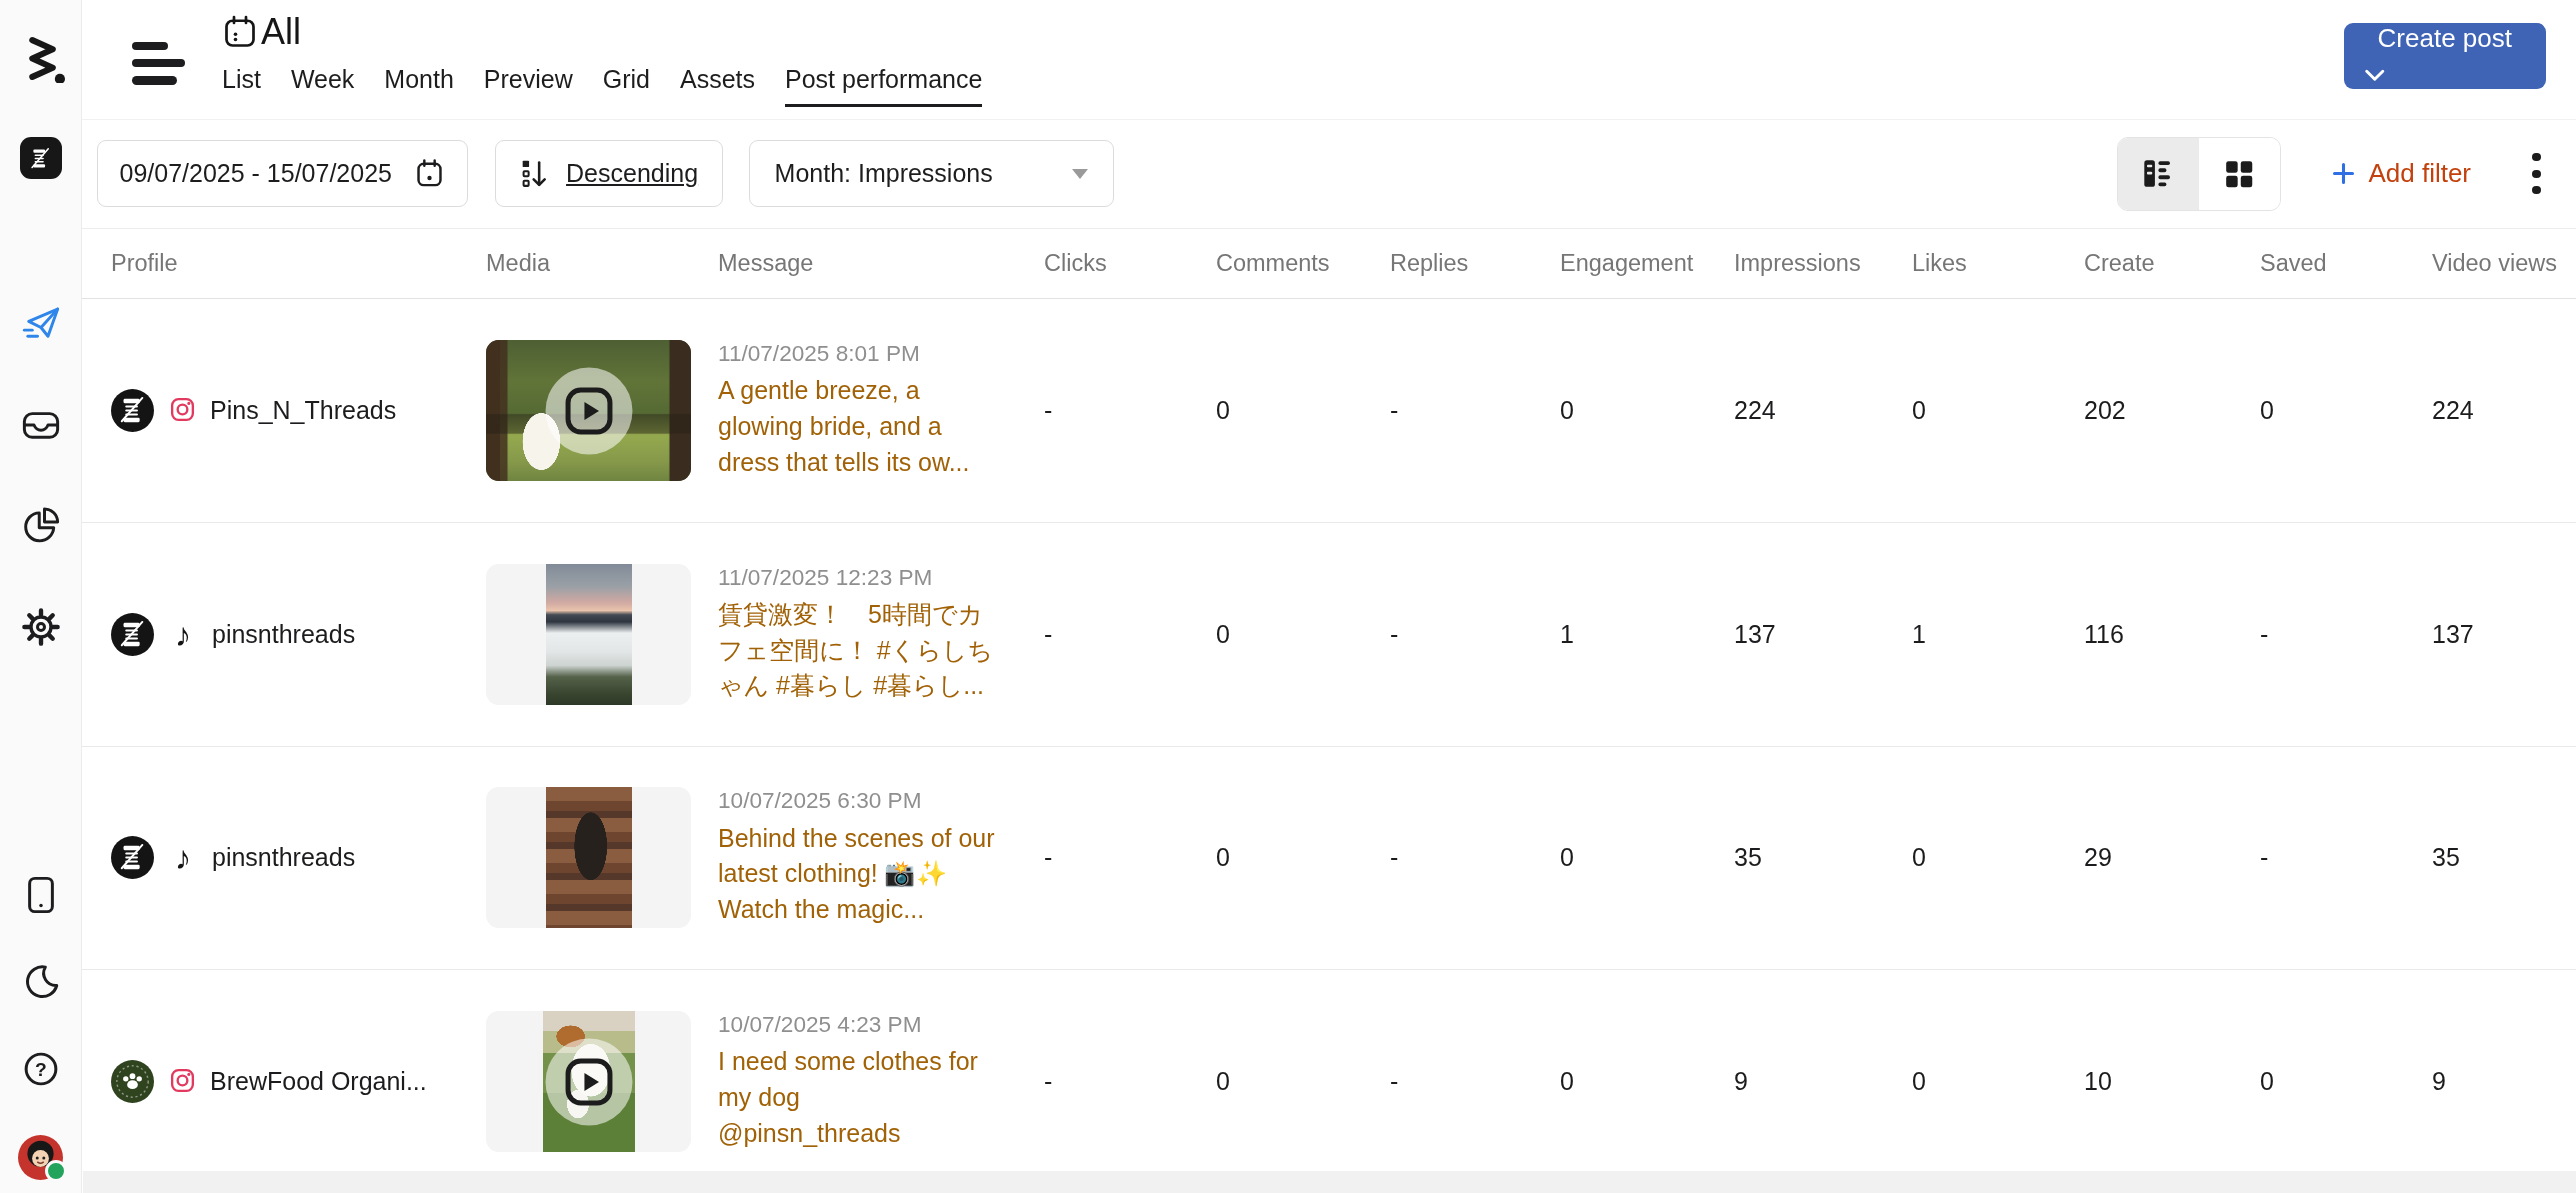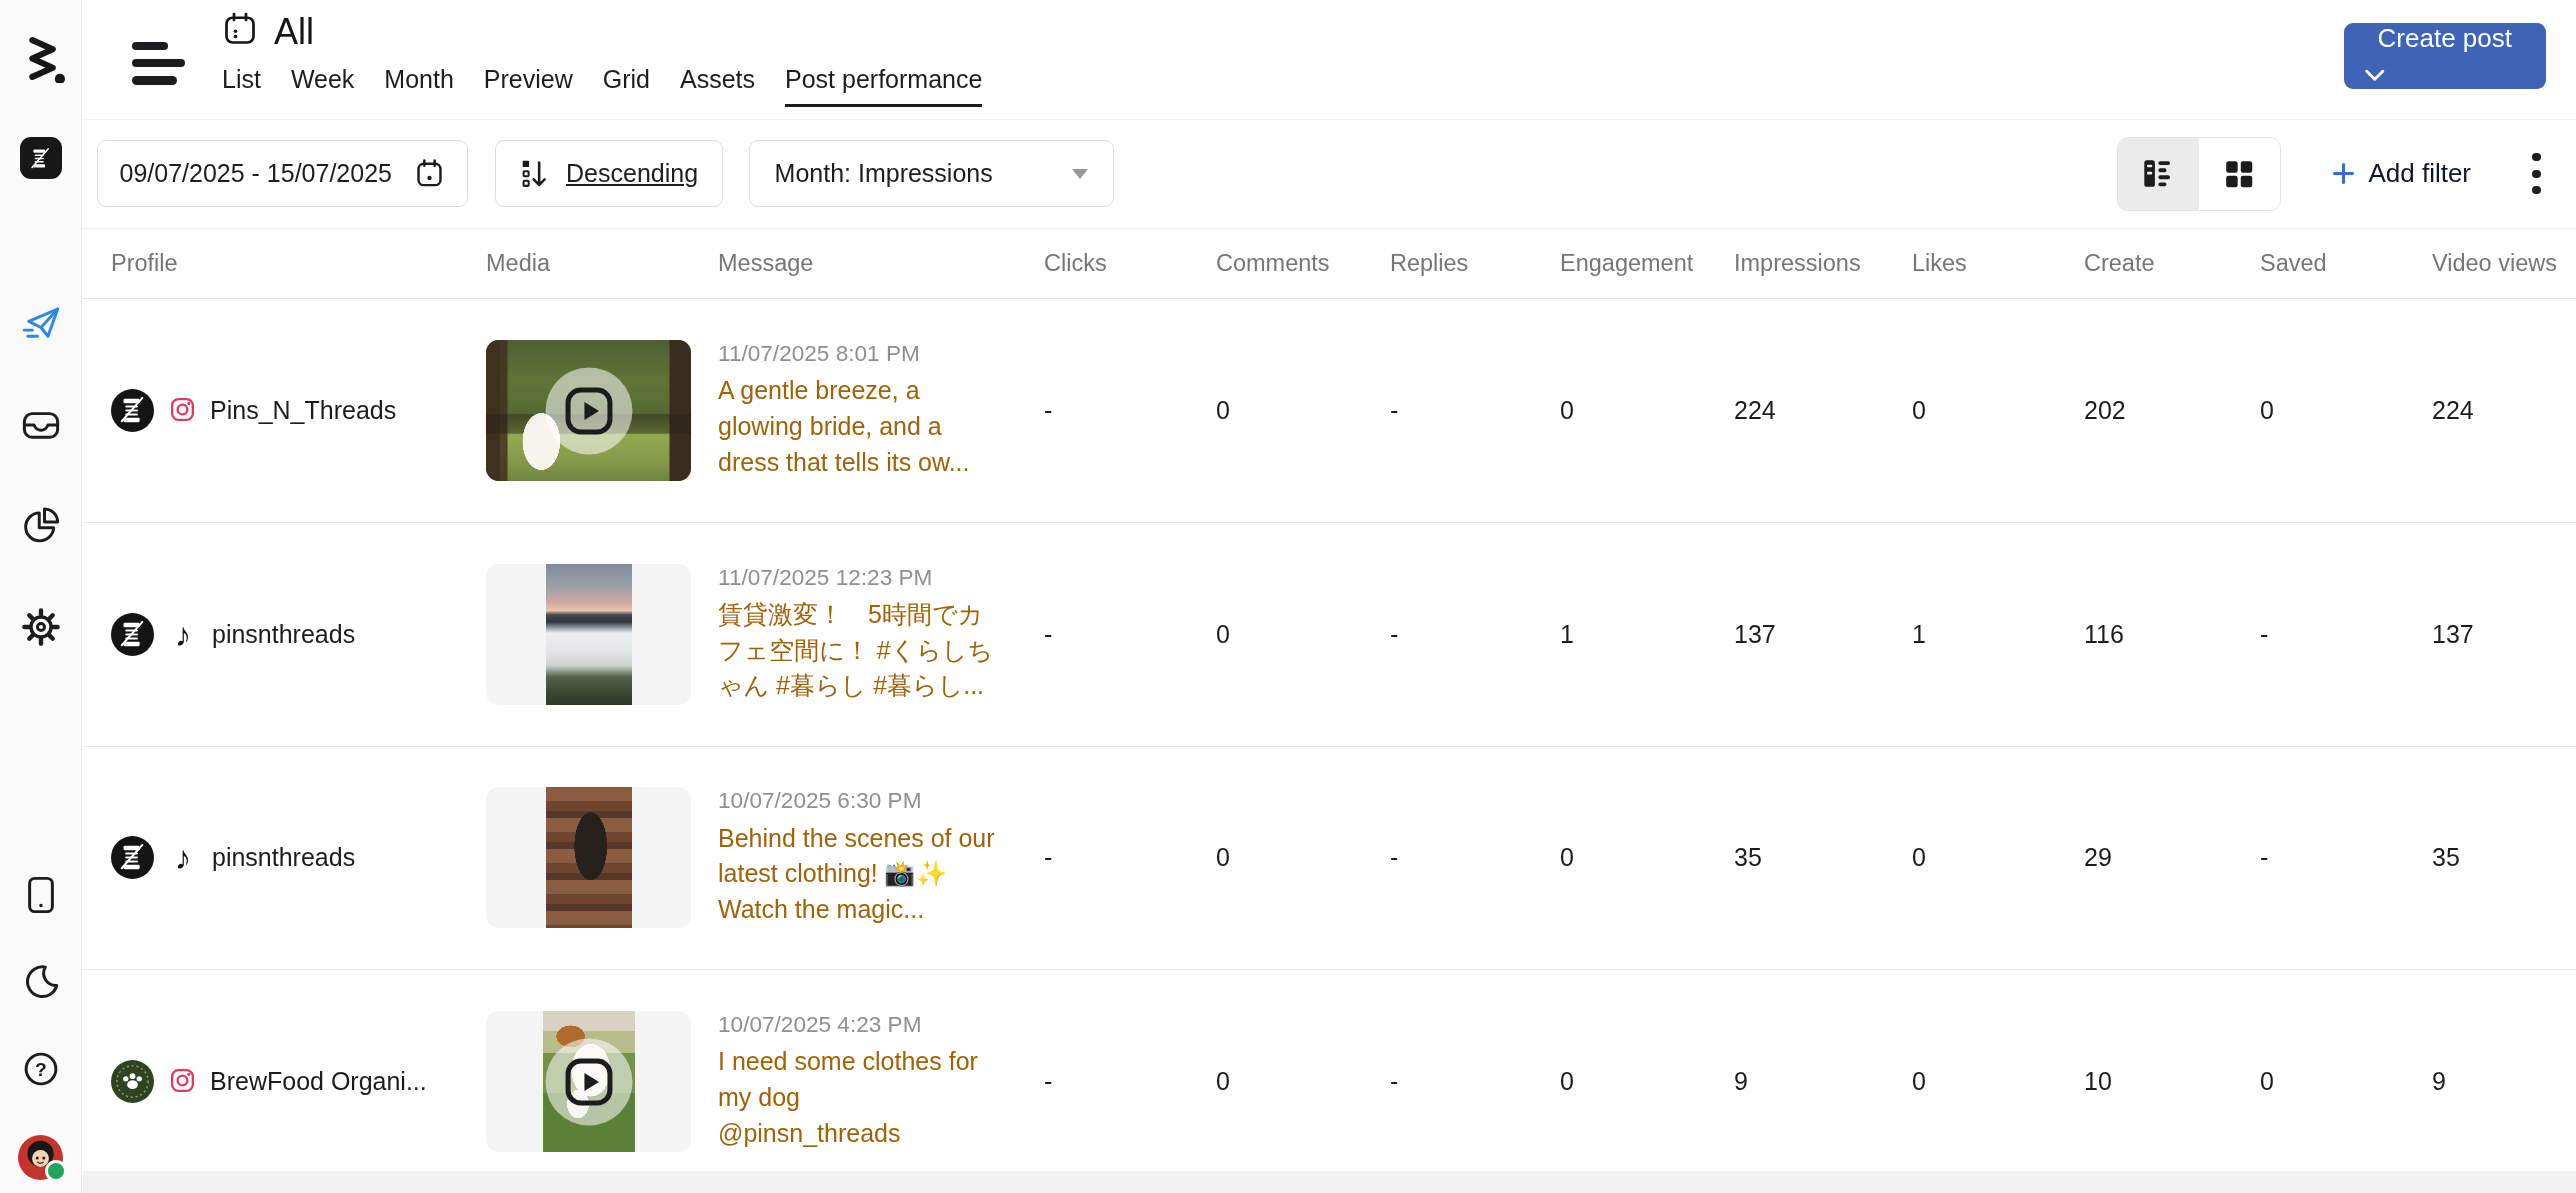--- a/index.html
+++ b/index.html
@@ -24,21 +24,21 @@
 
   
   .main{flex:1;display:flex;flex-direction:column;position:relative;overflow:hidden;}
 
   .header{height:122px;box-sizing:border-box;display:flex;align-items:flex-start;
           padding-right:30px;border-bottom:0.9px solid #f1f1f1;}
   .hamburger{margin:42px 0 0 50px;width:56px;display:flex;flex-direction:column;gap:9px;cursor:pointer;}
   .hamburger span{height:8.2px;border-radius:4.5px;background:#1d1d1f;display:block;}
   .hamburger .b1{width:36px;}.hamburger .b2{width:53px;}.hamburger .b3{width:45px;}
   .title-wrap{margin-left:34px;margin-top:11px;}
-  .title-row{display:flex;align-items:flex-start;gap:16px;}
+  .title-row{display:flex;align-items:flex-end;gap:3px;}
   .page-title{font-size:36px;font-weight:500;color:#161616;margin:0;}
   .tabs{display:flex;gap:30px;margin-top:11.8px;font-size:25px;color:#1d1d1f;}
   .tab{padding-bottom:10px;cursor:pointer;border-bottom:3.6px solid transparent;white-space:nowrap;}
   .tab.active{border-bottom-color:#1d1d1f;}
   .create-split{margin-left:auto;margin-top:22.6px;height:66px;display:flex;border-radius:9px;
                 overflow:hidden;background:#3f64b5;flex-direction:column;}
   .cp-main{display:flex;align-items:center;padding:0 34px;color:#fff;font-size:26px;cursor:pointer;}
   .cp-div{width:0.9px;background:rgba(255,255,255,.5);margin:7.2px 0;}
   .cp-caret{width:63px;display:flex;align-items:center;justify-content:center;cursor:pointer;}
 
@@ -49,21 +49,21 @@
           display:flex;align-items:center;font-size:25px;color:#1d1d1f;background:#fff;cursor:pointer;}
   .date-box{padding:0 22px;gap:22px;margin-right:27px;}
   .desc-btn{padding:0 23.5px;gap:13.6px;margin-right:26px;text-decoration:underline;}
   .sort-select{width:365px;padding:0 25px;justify-content:space-between;}
   .caret-down{width:0;height:0;border-left:8.2px solid transparent;border-right:8.2px solid transparent;
               border-top:10px solid #9a9a9a;}
   .tb-spacer{flex:1;}
   .view-toggle{display:flex;height:72px;border:0.9px solid #e3e3e3;border-radius:11px;overflow:hidden;}
   .vt-seg{width:81px;display:flex;align-items:center;justify-content:center;cursor:pointer;background:#fff;}
   .vt-seg.selected{background:#ebebeb;}
-  .add-filter{margin-left:49px;display:flex;align-items:center;gap:11.8px;color:#0f172a;
+  .add-filter{margin-left:49px;display:flex;align-items:center;gap:11.8px;color:#c2410c;
               font-size:26px;cursor:pointer;white-space:nowrap;}
   .kebab{margin-left:56px;display:flex;flex-direction:column;gap:8.2px;cursor:pointer;padding:5.4px;}
   .kebab i{width:8.2px;height:8.2px;border-radius:50%;background:#1c1c1c;display:block;}
 
   
   .grid12{display:grid;grid-template-columns:375px 232px 326px 172px 174px 170px 174px 178px 172px 176px 172px minmax(109px,1fr);
           padding-left:29px;box-sizing:border-box;}
   .thead{height:73px;align-items:center;border-top:0.9px solid #ededed;border-bottom:0.9px solid #e2e2e2;
          color:#767676;font-size:23.5px;}
   .th{cursor:pointer;white-space:nowrap;}

